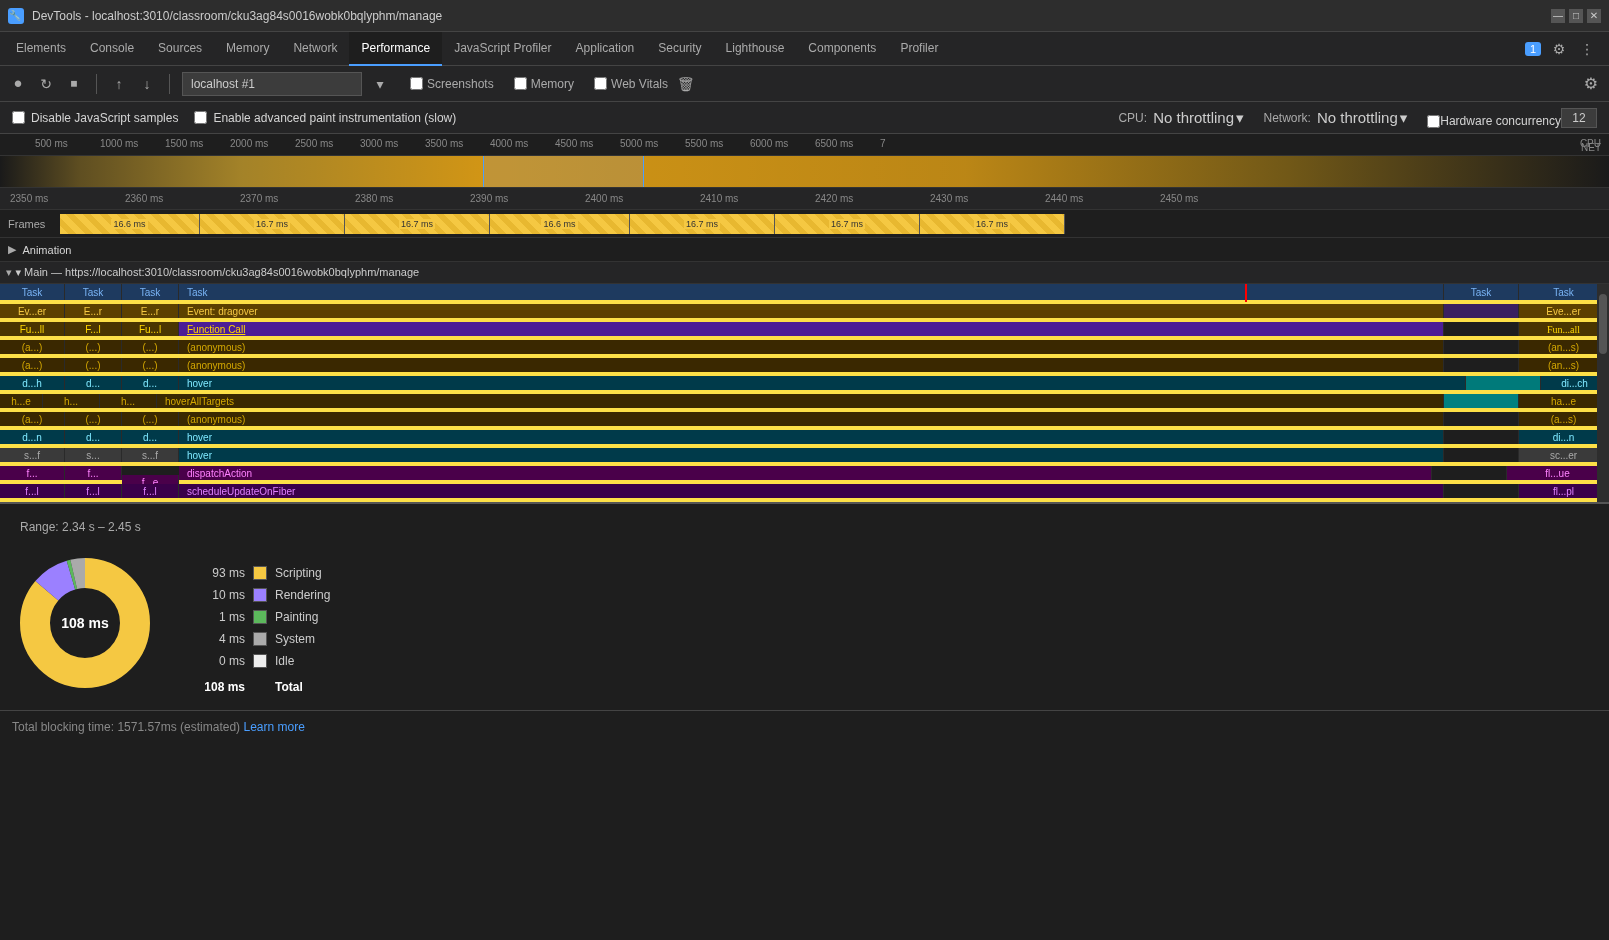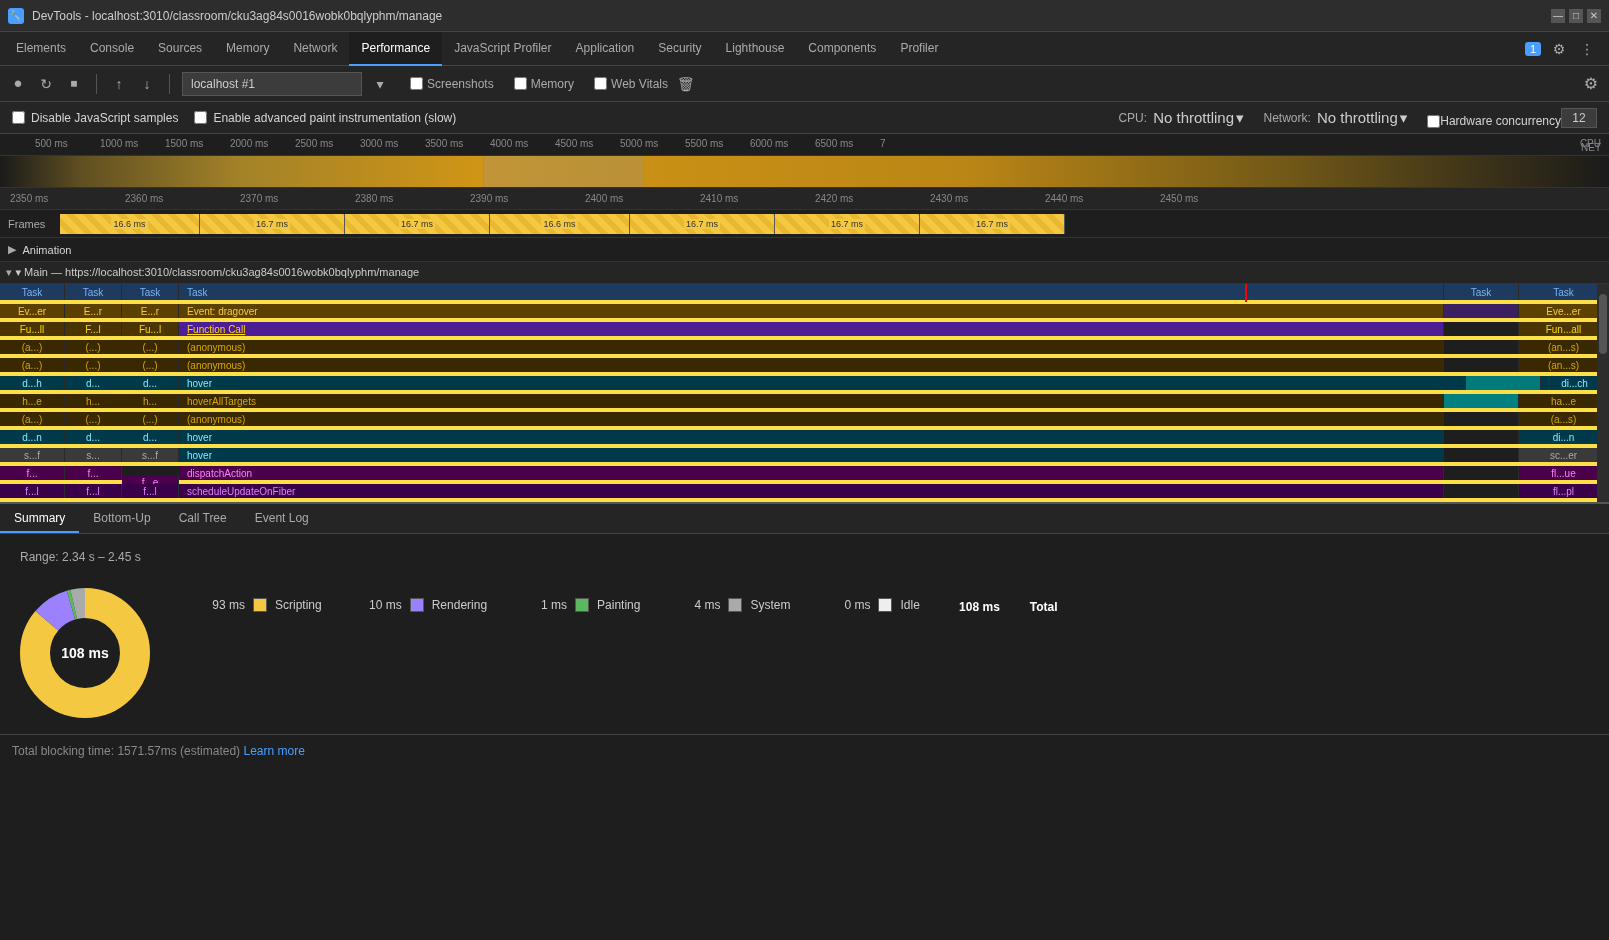--- a/index.html
+++ b/index.html
@@ -400,22 +400,22 @@
       top: 50%;
       left: 50%;
       transform: translate(-50%, -50%);
       font-size: 14px;
       color: #fff;
       font-weight: bold;
       text-align: center;
     }
     .legend-area {
       display: flex;
-      flex-direction: row;
-      gap: 25px;
+      flex-direction: column;
+      gap: 8px;
       padding-top: 8px;
       justify-content: space-between;
     }
     .legend-row {
       display: flex;
       align-items: center;
       gap: 8px;
     }
     .legend-ms {
       width: 55px;
@@ -655,21 +655,21 @@
     <div class="call-cell" style="width:75px;background:#3a2060;"></div>
     <div class="call-cell c-event" style="width:90px;">Eve...er</div>
   </div>
 
   <div class="call-row">
     <div class="call-cell c-full" style="width:65px;">Fu...ll</div>
     <div class="call-cell c-full" style="width:57px;">F...l</div>
     <div class="call-cell c-full" style="width:57px;">Fu...l</div>
     <div class="call-cell c-function" style="flex:1;justify-content:flex-start;padding-left:8px;">Function Call</div>
     <div class="call-cell" style="width:75px;background:#1e1e1e;"></div>
-    <div class="call-cell c-full" style="width:90px;">Fun...all</div>
+    <div class="call-cell c-full" style="width:90px;font-family:Liberation Serif, serif;">Fun...all</div>
   </div>
 
   <div class="call-row">
     <div class="call-cell c-anon" style="width:65px;">(a...)</div>
     <div class="call-cell c-anon" style="width:57px;">(...)</div>
     <div class="call-cell c-anon" style="width:57px;">(...)</div>
     <div class="call-cell c-anon" style="flex:1;justify-content:flex-start;padding-left:8px;">(anonymous)</div>
     <div class="call-cell" style="width:75px;background:#1e1e1e;"></div>
     <div class="call-cell c-anon" style="width:90px;">(an...s)</div>
   </div>
@@ -686,21 +686,21 @@
   <div class="call-row">
     <div class="call-cell c-hover" style="width:65px;">d...h</div>
     <div class="call-cell c-hover" style="width:57px;">d...</div>
     <div class="call-cell c-hover" style="width:57px;">d...</div>
     <div class="call-cell c-hover" style="flex:1;justify-content:flex-start;padding-left:8px;">hover</div>
     <div class="call-cell" style="width:75px;background:#007a7a;"></div>
     <div class="call-cell c-hover" style="width:68px;">di...ch</div>
   </div>
 
   <div class="call-row">
-    <div class="call-cell c-anon" style="width:65px;">h...e</div>
+    <div class="call-cell c-anon" style="width:43px;">h...e</div>
     <div class="call-cell c-anon" style="width:57px;">h...</div>
     <div class="call-cell c-anon" style="width:57px;">h...</div>
     <div class="call-cell c-anon" style="flex:1;justify-content:flex-start;padding-left:8px;">hoverAllTargets</div>
     <div class="call-cell" style="width:75px;background:#008080;"></div>
     <div class="call-cell c-anon" style="width:90px;">ha...e</div>
   </div>
 
   <div class="call-row">
     <div class="call-cell c-anon" style="width:65px;">(a...)</div>
     <div class="call-cell c-anon" style="width:57px;">(...)</div>
@@ -727,45 +727,39 @@
     <div class="call-cell" style="width:75px;background:#1e1e1e;"></div>
     <div class="call-cell c-gray" style="width:90px;">sc...er</div>
   </div>
 
   <div class="call-row">
     <div class="call-cell c-dispatch" style="width:65px;">f...</div>
     <div class="call-cell c-dispatch" style="width:57px;">f...</div>
     <div class="call-cell c-dispatch" style="width:57px;margin-top:18px;">f...e</div>
     <div class="call-cell c-dispatch" style="flex:1;justify-content:flex-start;padding-left:8px;">dispatchAction</div>
     <div class="call-cell" style="width:75px;background:#1e1e1e;"></div>
-    <div class="call-cell c-dispatch" style="width:90px;">fl...ue</div>
+    <div class="call-cell c-dispatch" style="width:102px;">fl...ue</div>
   </div>
 
   <div class="call-row">
     <div class="call-cell c-schedule" style="width:65px;">f...l</div>
     <div class="call-cell c-schedule" style="width:57px;">f...l</div>
     <div class="call-cell c-schedule" style="width:57px;">f...l</div>
     <div class="call-cell c-schedule" style="flex:1;justify-content:flex-start;padding-left:8px;">scheduleUpdateOnFiber</div>
     <div class="call-cell" style="width:75px;background:#1e1e1e;"></div>
     <div class="call-cell c-schedule" style="width:90px;">fl...pl</div>
   </div>
 
   <div style="position:absolute;right:0;top:0;bottom:0;width:12px;background:#2d2d2d;z-index:20;">
     <div style="width:8px;height:60px;background:#555;border-radius:4px;margin:0 2px;margin-top:10px;"></div>
   </div>
 </div>
 
 <div class="bottom-panel">
 
-  <div class="bottom-tabs">
-    <div class="bottom-tab active">Summary</div>
-    <div class="bottom-tab">Bottom-Up</div>
-    <div class="bottom-tab">Call Tree</div>
-    <div class="bottom-tab">Event Log</div>
-  </div>
 
   <div class="bottom-content">
     <div class="range-text">Range: 2.34 s – 2.45 s</div>
 
     <div class="summary-area">
 
       <div class="donut-container">
         <svg width="130" height="130" viewBox="0 0 130 130">
 
           <circle cx="65" cy="65" r="50" fill="none" stroke="#2a2a2a" stroke-width="30"></circle>

